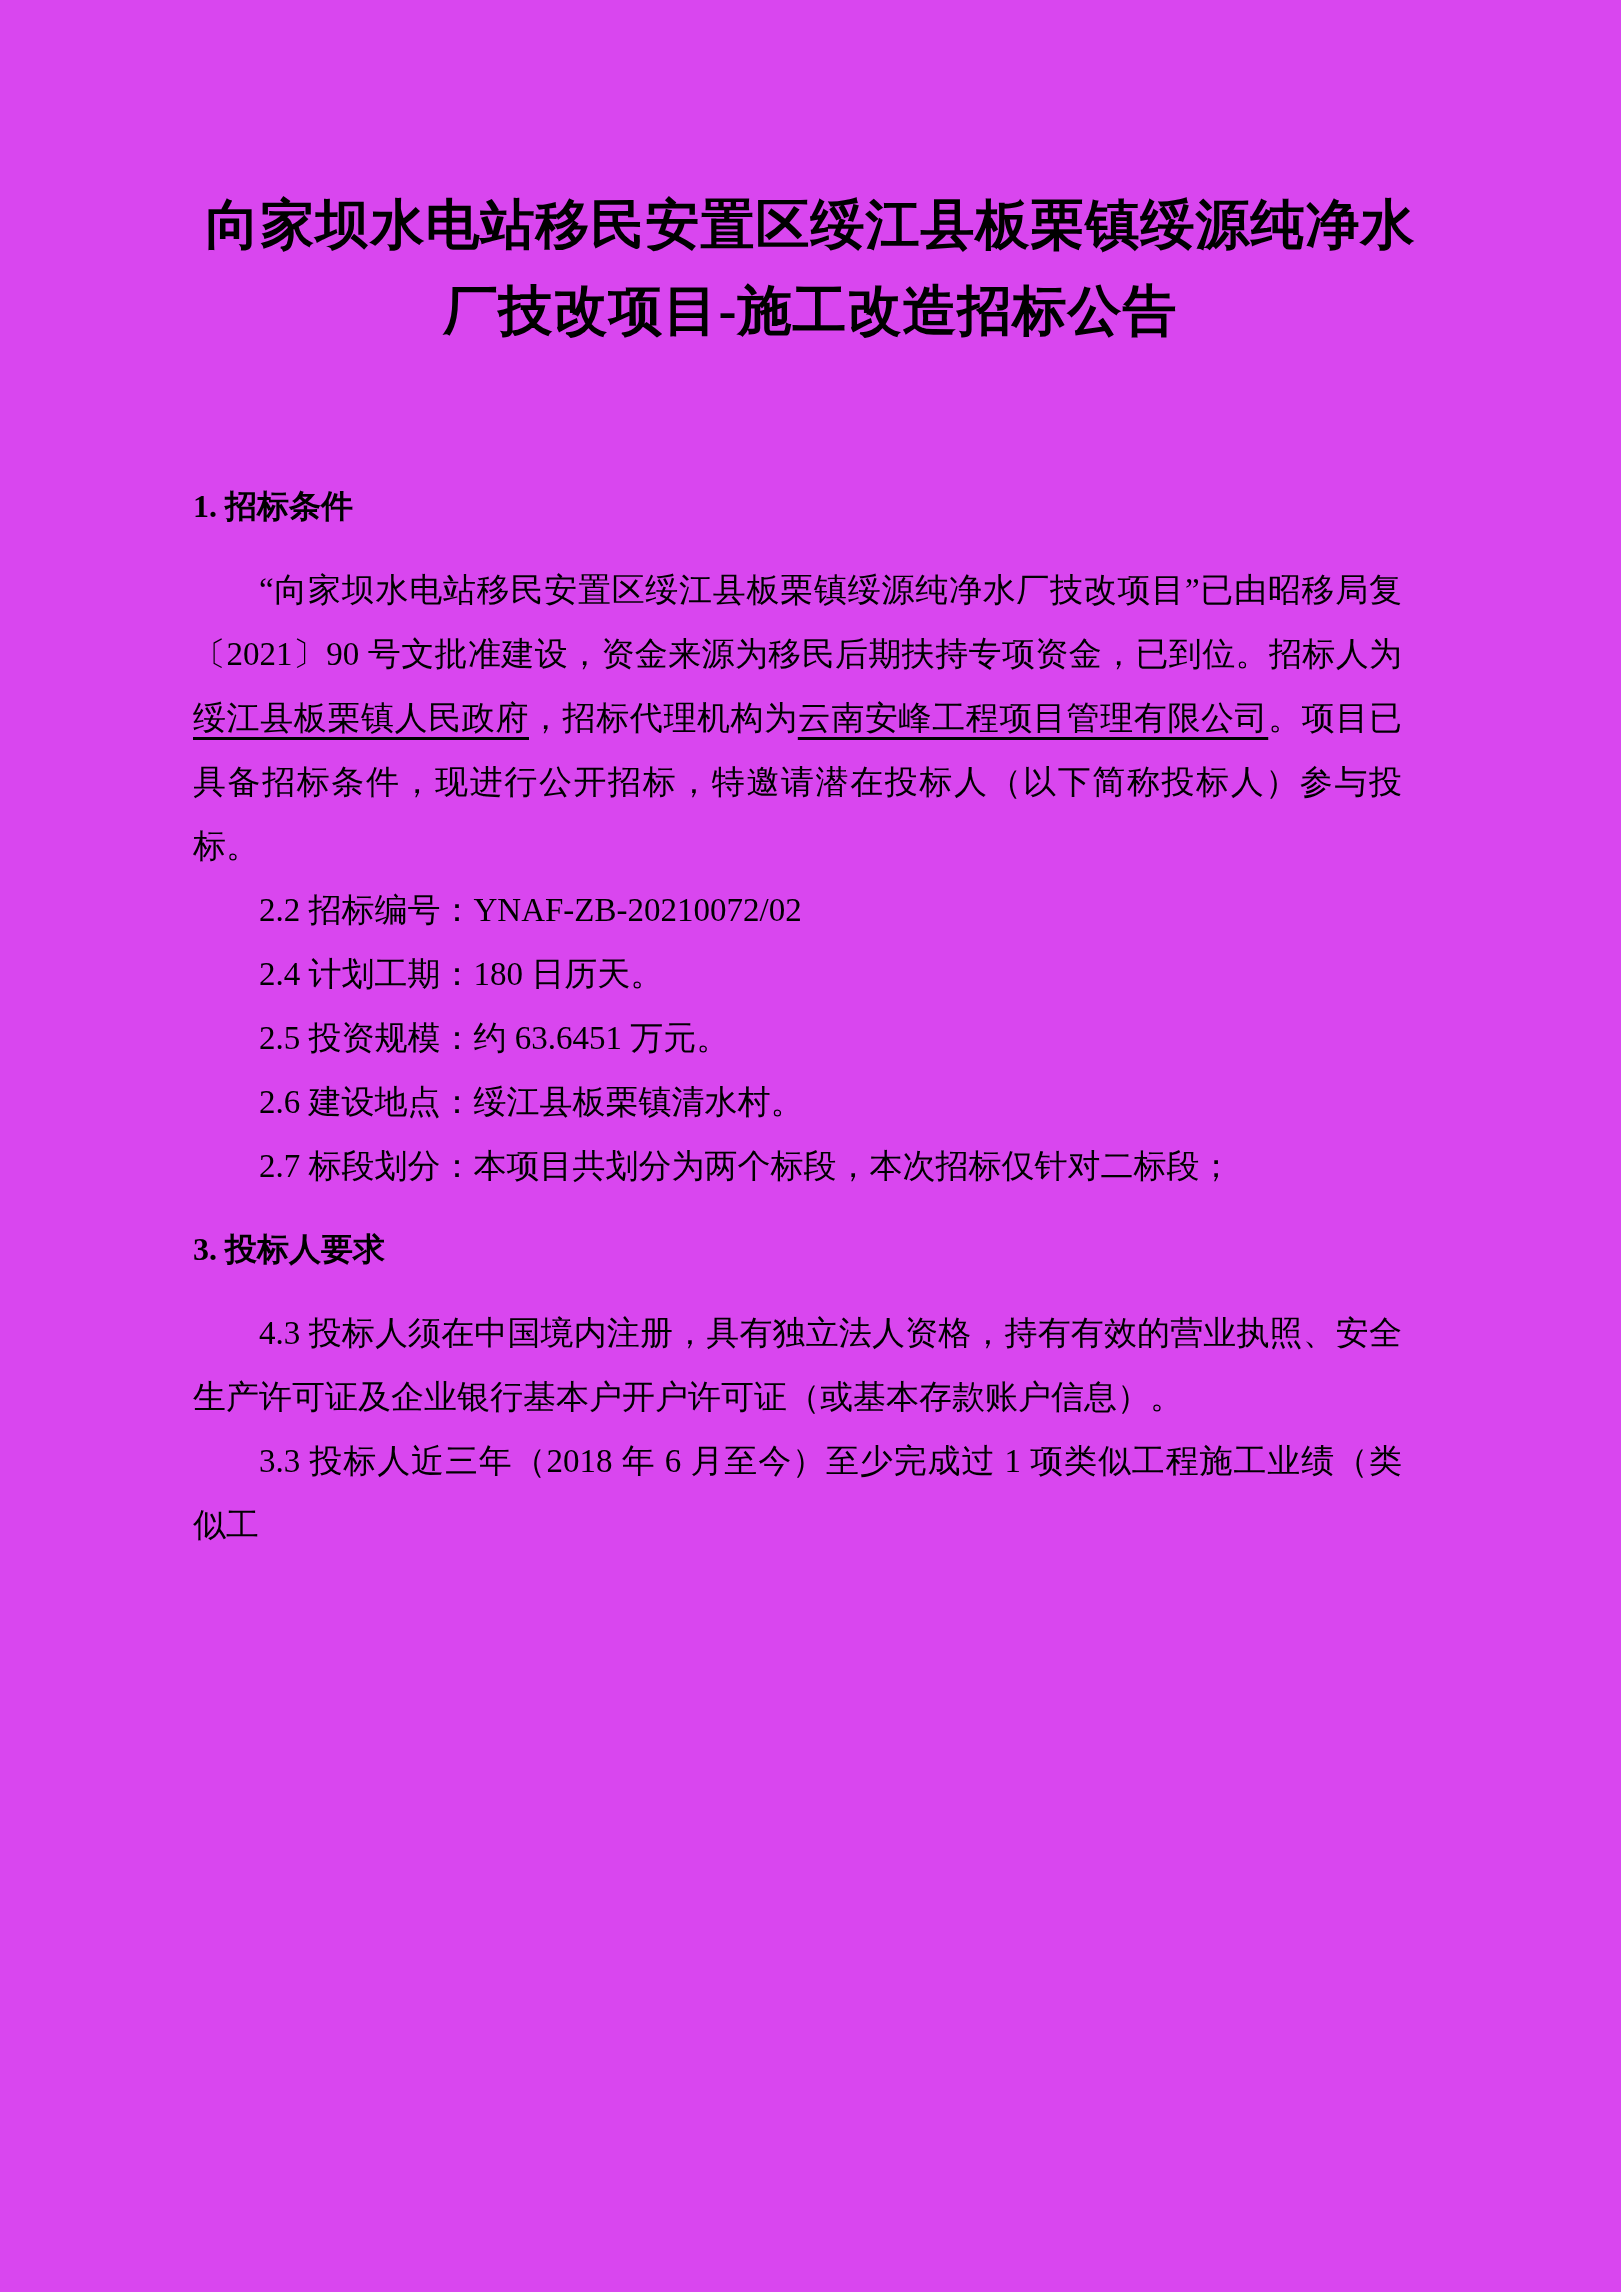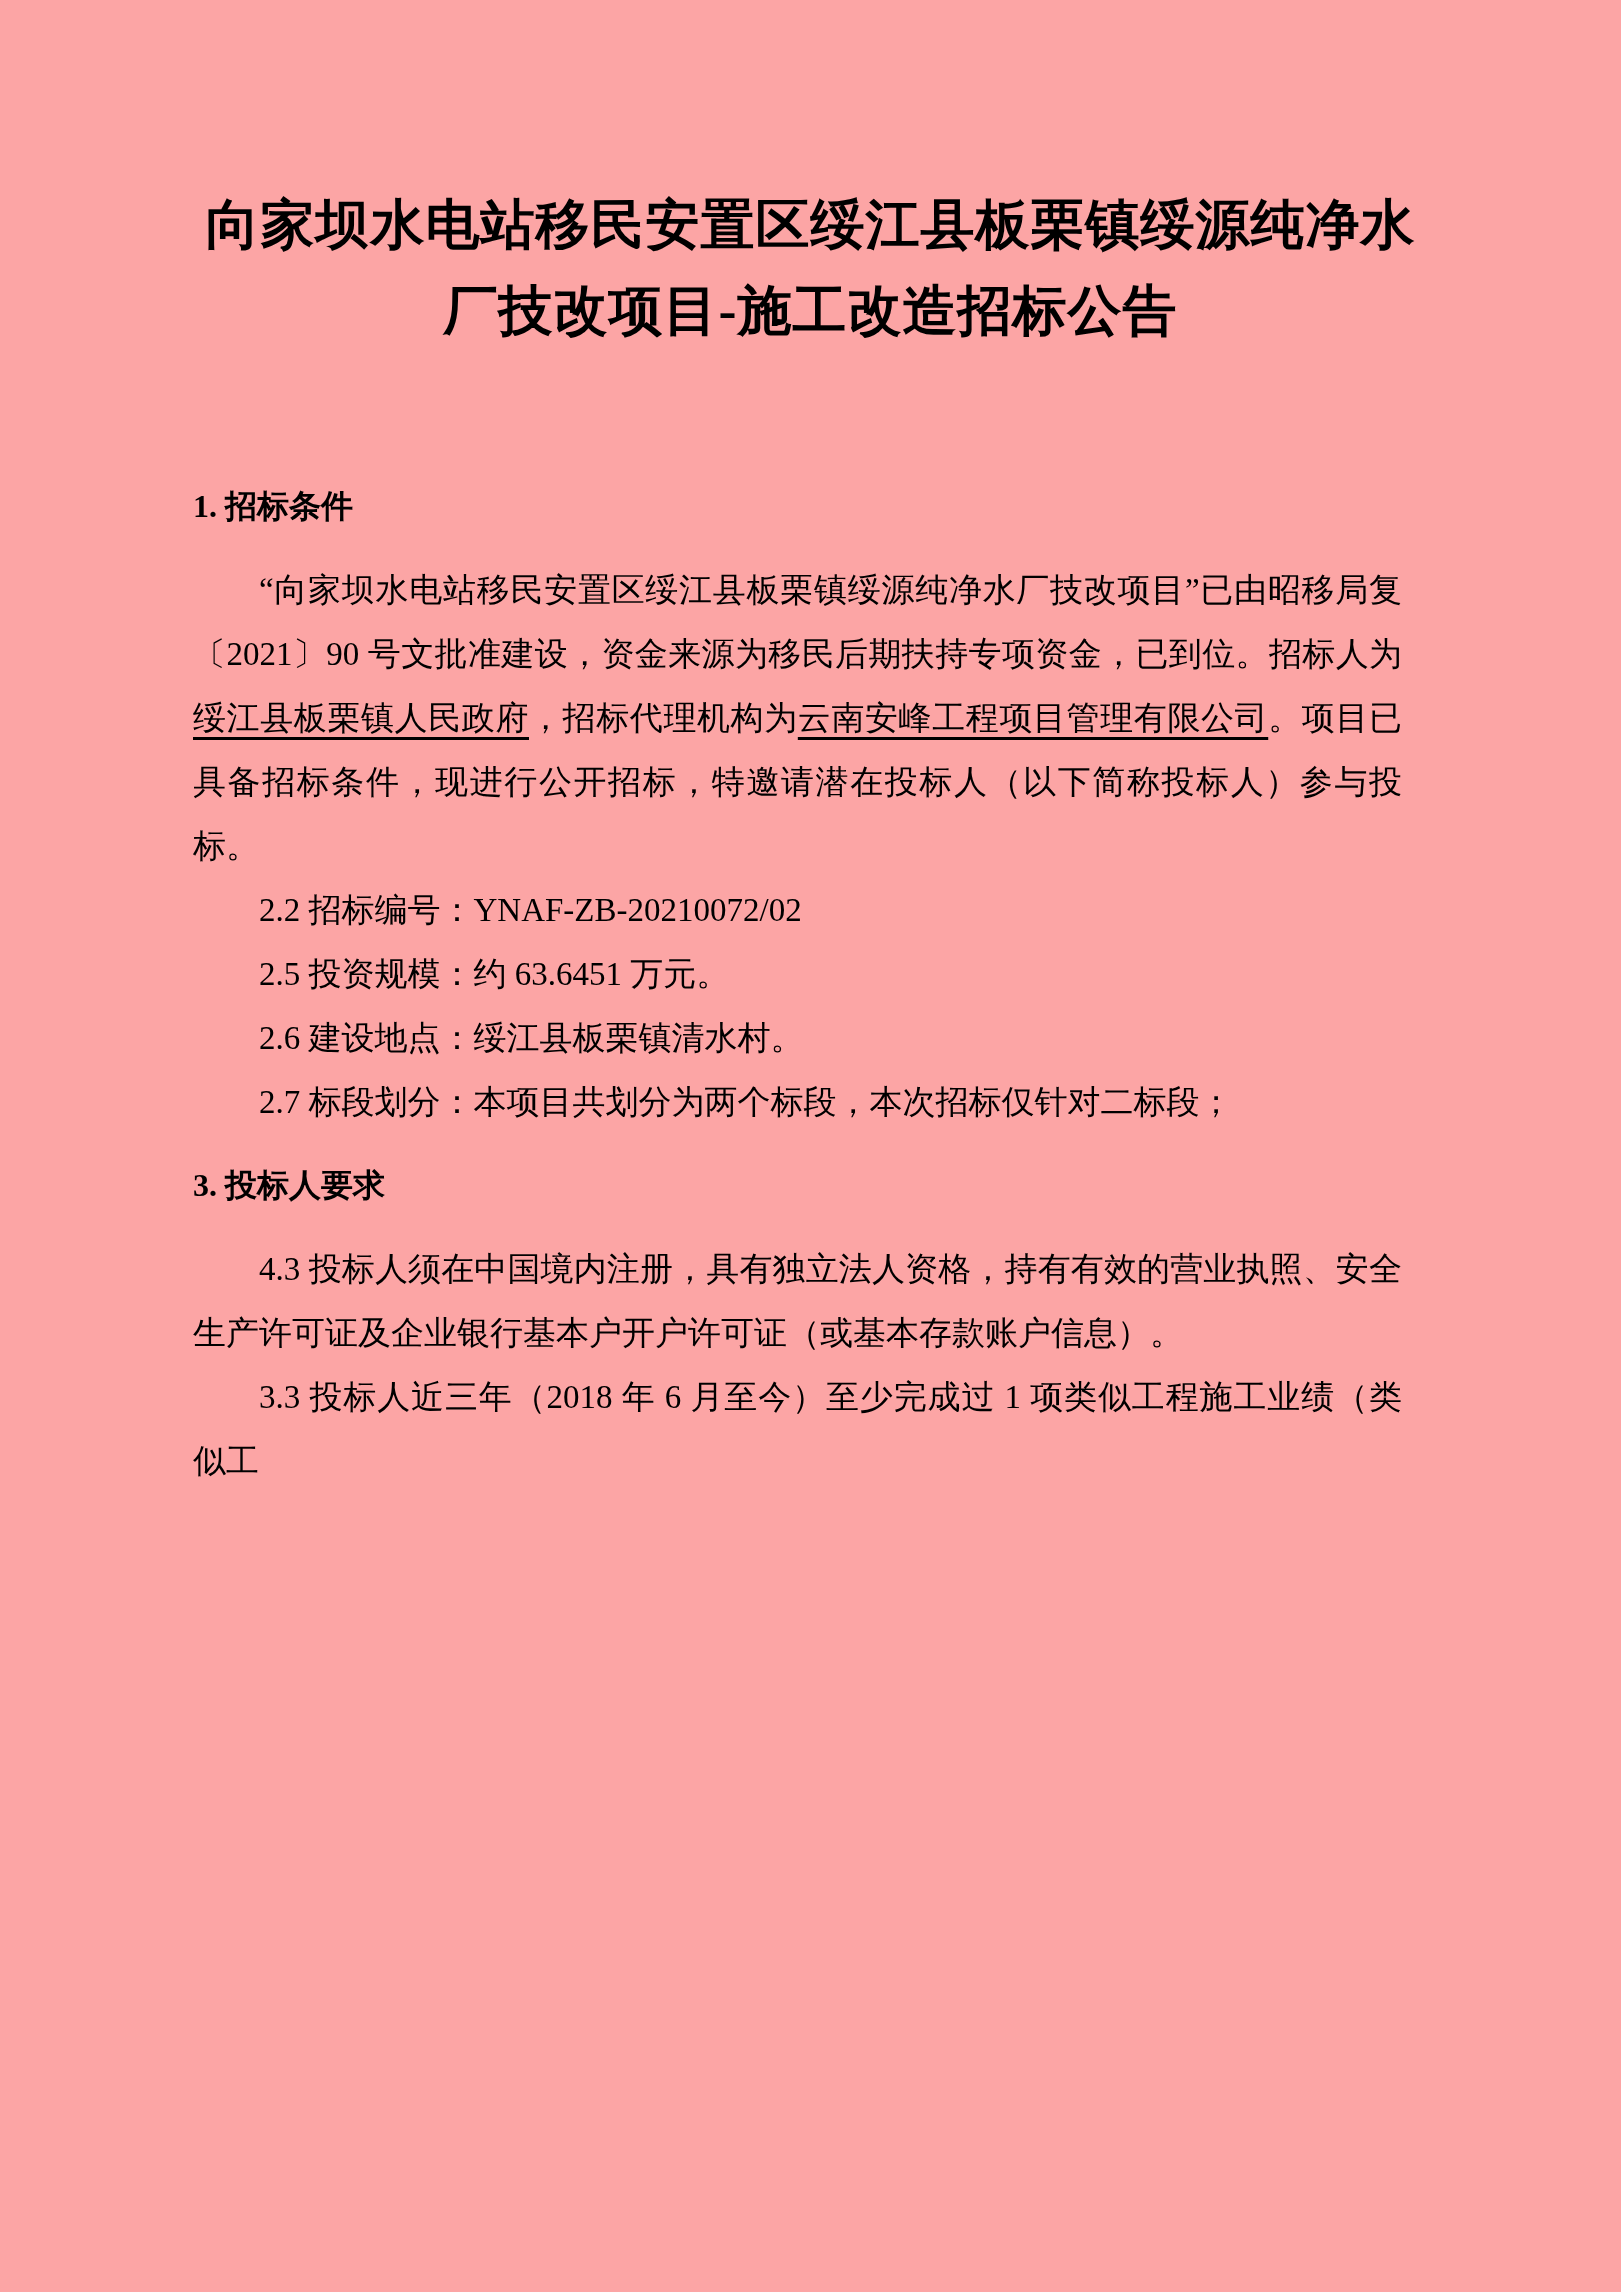--- a/index.html
+++ b/index.html
@@ -1,21 +1,21 @@
 <!DOCTYPE html>
 <html lang="zh"><head>
 <meta charset="utf-8">
 <style>
   html, body { margin: 0; padding: 0; background: #888; }
   .page {
     position: relative;
     width: 1621px;
     height: 2293px;
     margin: 0 auto;
-    background: #fca5a5;
+    background: #d946ef;
     color: #000000;
     overflow: hidden;
     font-family: "Liberation Serif", "DejaVu Serif", serif;
   }
   .doc-title {
     margin: 0;
     padding-top: 182px;
     text-align: center;
     font-size: 54px;
     font-weight: bold;
@@ -58,20 +58,21 @@
   </h1>
 
   <div class="doc-body">
 
     <h2 class="section-heading first">1. 招标条件</h2>
 
     <p class="para"><span>“向家坝水电站移民安置区绥江县板栗镇绥源纯净水厂技改项目”已由昭移局复〔2021〕90 号文批准建设，资金来源为移民后期扶持专项资金，已到位。招标人为</span><u>绥江县板栗镇人民政府</u><span>，招标代理机构为</span><u>云南安峰工程项目管理有限公司</u><span>。项目已具备招标条件，现进行公开招标，特邀请潜在投标人（以下简称投标人）参与投标。</span></p>
 
 
     <p class="para"><span>2.2 招标编号：YNAF-ZB-20210072/02</span></p>
+    <p class="para"><span>2.4 计划工期：180 日历天。</span></p>
     <p class="para"><span>2.5 投资规模：约 63.6451 万元。</span></p>
     <p class="para"><span>2.6 建设地点：绥江县板栗镇清水村。</span></p>
     <p class="para"><span>2.7 标段划分：本项目共划分为两个标段，本次招标仅针对二标段；</span></p>
 
     <h2 class="section-heading">3. 投标人要求</h2>
 
     <p class="para"><span>4.3 投标人须在中国境内注册，具有独立法人资格，持有有效的营业执照、安全生产许可证及企业银行基本户开户许可证（或基本存款账户信息）。</span></p>
     <p class="para"><span>3.3 投标人近三年（2018 年 6 月至今）至少完成过 1 项类似工程施工业绩（类似工</span></p>
 
   </div>

